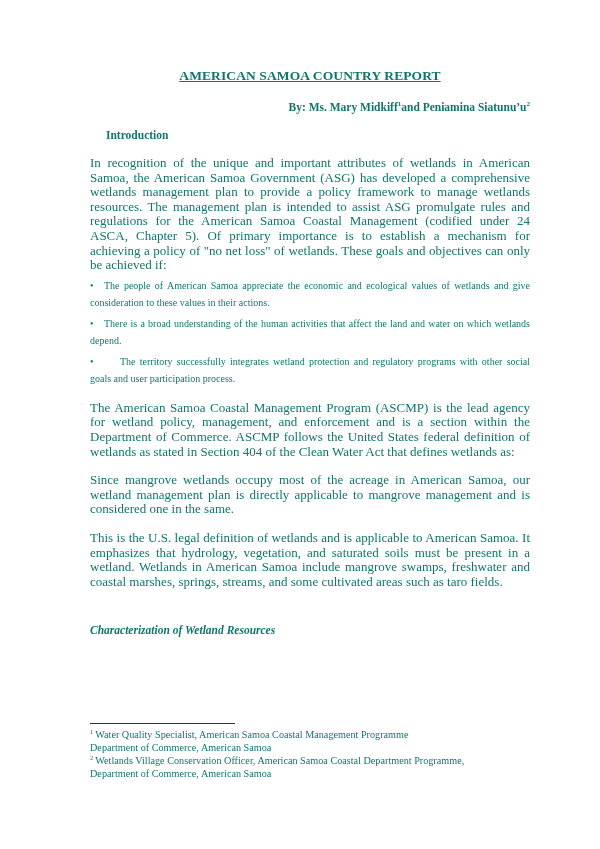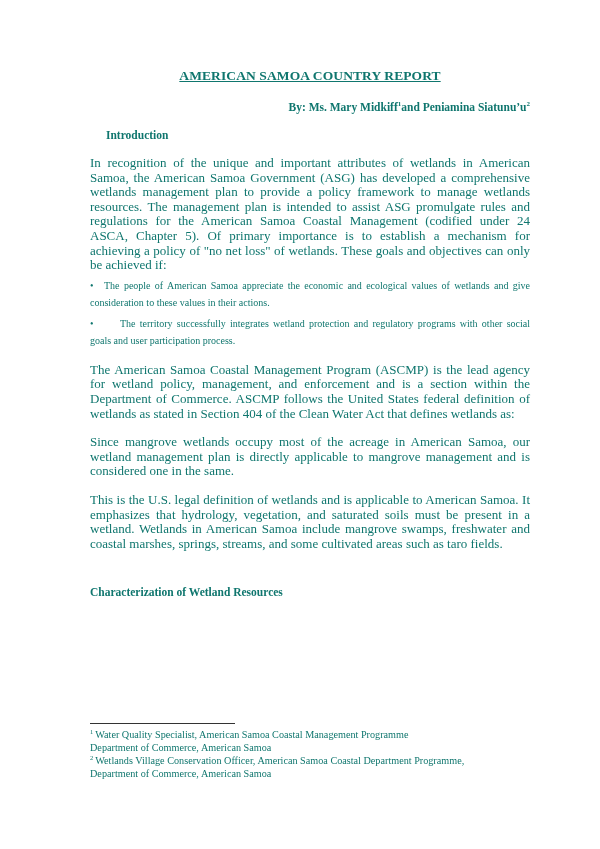--- a/index.html
+++ b/index.html
@@ -25,21 +25,21 @@
     font-size: 13px; line-height: 14.6px; margin: 14px 0 0 0;
     text-align: justify;
   }
   p.body.italic { font-style: italic; }
   .bullet {
     font-size: 10px; line-height: 17px; margin: 4px 0 0 0;
     text-align: justify;
   }
   .bullet .dot { display: inline-block; width: 14px; }
   .bullet .dot.wide { width: 30px; }
-  .heading2 { font-weight: bold; font-size: 11.5px; margin: 34px 0 16px 0; line-height: 14px; }
+  .heading2 { font-weight: bold; font-size: 11.5px; margin: 34px 0 16px 0; line-height: 14px; font-style: italic; }
   .footnotes { position: absolute; left: 90px; top: 723px; width: 440px; }
   .fn-rule { width: 145px; height: 0; border-top: 1px solid #333; margin: 0 0 4px 0; }
   .fn { font-size: 10.2px; line-height: 13px; margin: 0; }
   .fn sup { font-size: 6.5px; vertical-align: 4px; line-height: 0; margin-right: 2px; }
 </style>
 </head>
 <body>
 
 <div class="page">
   <div class="content">
@@ -50,20 +50,23 @@
     </div>
 
     <div class="heading">Introduction</div>
 
     <p class="body">In recognition of the unique and important attributes of wetlands in American Samoa, the American Samoa Government (ASG) has developed a comprehensive wetlands management plan to provide a policy framework to manage wetlands resources. The management plan is intended to assist ASG promulgate rules and regulations for the American Samoa Coastal Management (codified under 24 ASCA, Chapter 5). Of primary importance is to establish a mechanism for achieving a policy of "no net loss" of wetlands. These goals and objectives can only be achieved if:</p>
 
     <div class="bullet">
       <span class="dot">•</span><span>The people of American Samoa appreciate the economic and ecological values of wetlands and give consideration to these values in their actions.</span>
     </div>
     <div class="bullet">
+      <span class="dot">•</span><span>There is a broad understanding of the human activities that affect the land and water on which wetlands depend.</span>
+    </div>
+    <div class="bullet">
       <span class="dot wide">•</span><span>The territory successfully integrates wetland protection and regulatory programs with other social goals and user participation process.</span>
     </div>
 
     <p class="body">The American Samoa Coastal Management Program (ASCMP) is the lead agency for wetland policy, management, and enforcement and is a section within the Department of Commerce. ASCMP follows the United States federal definition of wetlands as stated in Section 404 of the Clean Water Act that defines wetlands as:</p>
     <p class="body">Since mangrove wetlands occupy most of the acreage in American Samoa, our wetland management plan is directly applicable to mangrove management and is considered one in the same.</p>
     <p class="body">This is the U.S. legal definition of wetlands and is applicable to American Samoa. It emphasizes that hydrology, vegetation, and saturated soils must be present in a wetland. Wetlands in American Samoa include mangrove swamps, freshwater and coastal marshes, springs, streams, and some cultivated areas such as taro fields.</p>
 
     <div class="heading2">Characterization of Wetland Resources</div>
   </div>
 

